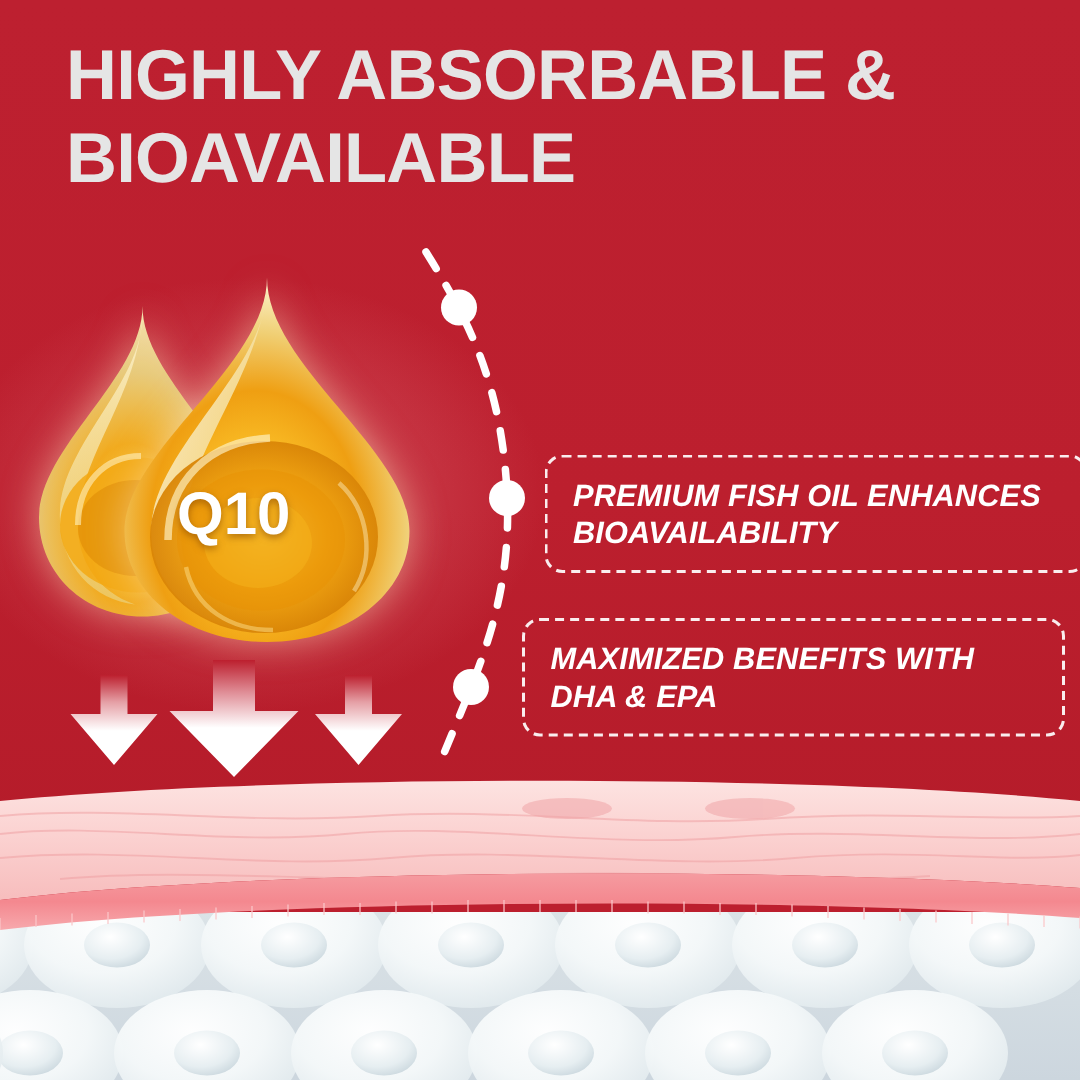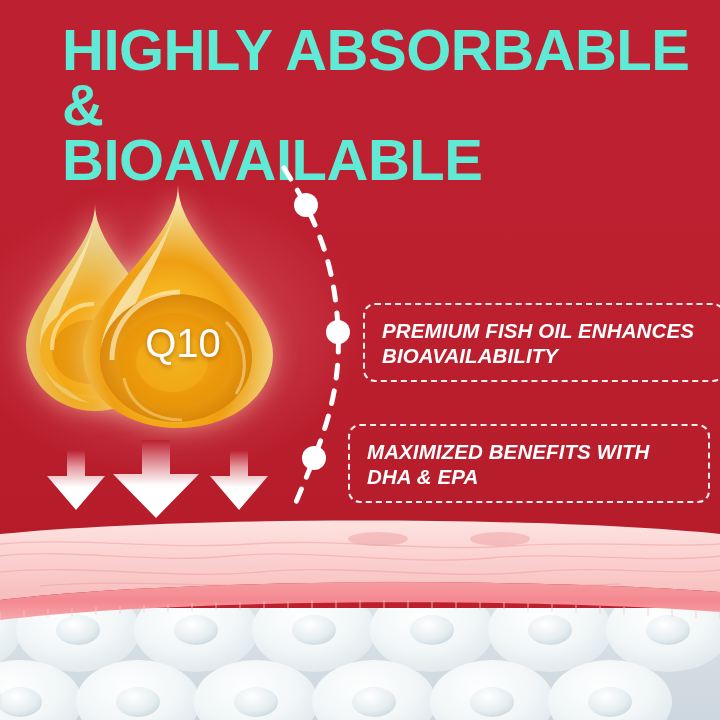--- a/index.html
+++ b/index.html
@@ -27,26 +27,26 @@
       radial-gradient(ellipse 300px 220px at 165px 330px,
         rgba(255,205,205,0.55) 0%,
         rgba(230,120,130,0.28) 34%,
         rgba(188,31,46,0) 66%),
       linear-gradient(180deg, #bd2030 0%, #bc1f2e 60%, #b51c2a 100%);
   }
 
   
   .headline {
     position: absolute;
-    left: 62px;
+    left: 44px;
     top: 22px;
     width: 640px;
-    color: #5eead4;
+    color: #e5e5e5;
     font-weight: 700;
-    font-size: 58px;
+    font-size: 47px;
     line-height: 55px;
     letter-spacing: -0.5px;
     font-stretch: condensed;
     text-transform: uppercase;
     white-space: pre-line;
   }
 
   
   .drops {
     position: absolute;
@@ -60,24 +60,24 @@
     filter: drop-shadow(0 0 12px rgba(255,230,190,0.5));
   }
   .drop.back  { left: 2px;  top: 18px; }
   .drop.front { left: 58px; top: 0px; }
 
   .q10-label {
     position: absolute;
     left: 100px;
     top: 139px;
     width: 130px;
-    text-align: center;
+    text-align: left;
     color: #ffffff;
     font-size: 40px;
-    font-weight: 400;
+    font-weight: 700;
     letter-spacing: 0px;
     text-shadow: 0 2px 5px rgba(120,60,0,0.55);
     pointer-events: none;
   }
 
   
   .arrows {
     position: absolute;
     left: 45px;
     top: 440px;
@@ -106,21 +106,21 @@
     font-style: italic;
     font-size: 20.5px;
     line-height: 25px;
     letter-spacing: 0.1px;
     padding: 13px 16px 12px 17px;
     white-space: pre-line;
     text-transform: uppercase;
   }
   #callout-1 { left: 339px; top: 179px; width: 362px; }
   #callout-2 { left: 363px; top: 303px; width: 362px; }
-  #callout-3 { left: 348px; top: 424px; width: 362px; }
+  #callout-3 { left: 348px; top: 412px; width: 362px; }
 
   
   .skin {
     position: absolute;
     left: 0;
     top: 520px;
     width: 720px;
     height: 200px;
     overflow: hidden;
   }

